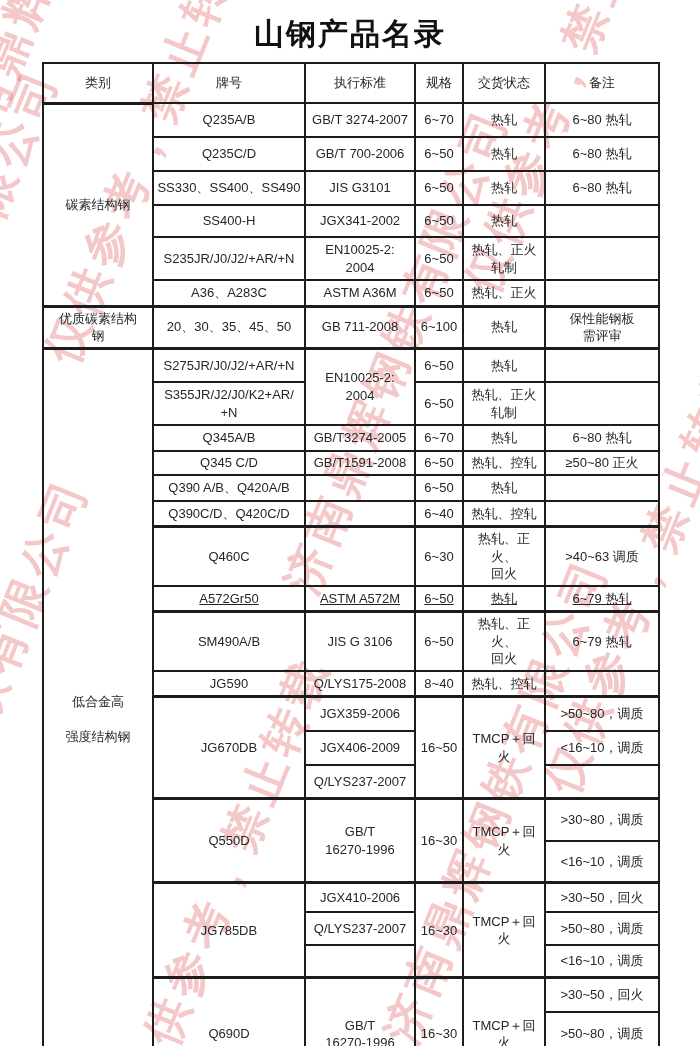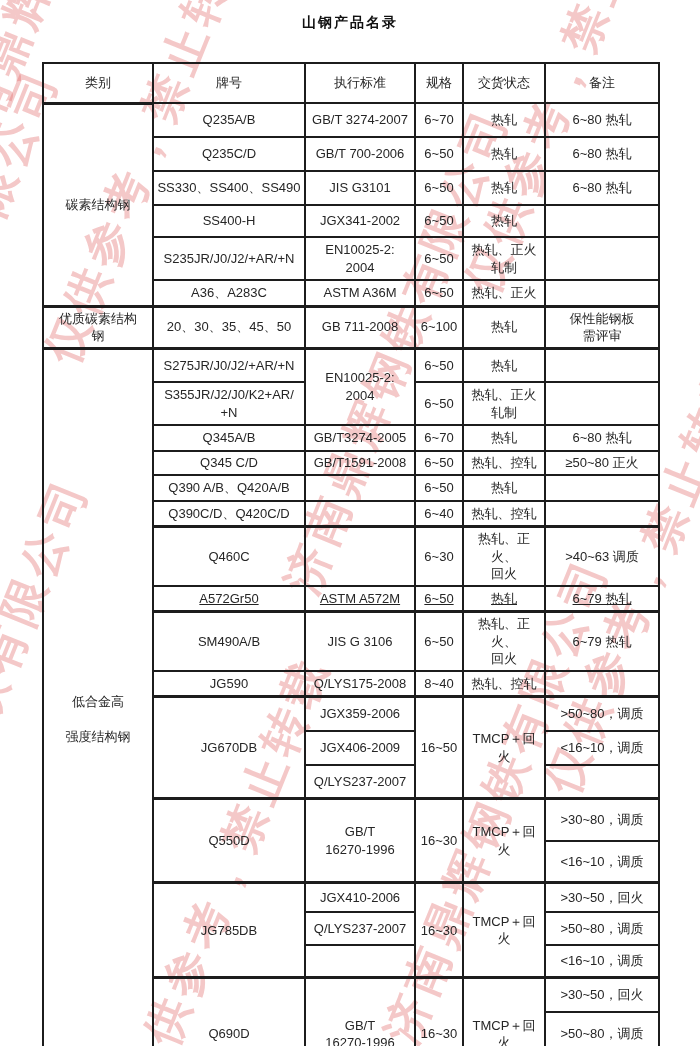--- a/index.html
+++ b/index.html
@@ -13,21 +13,21 @@
   #watermark{position:absolute;inset:0;z-index:0;pointer-events:none;}
   .wm{
     position:absolute;white-space:nowrap;
     font-size:46px;font-weight:bold;letter-spacing:6px;
     color:#e26868;opacity:.36;
     transform:rotate(-68deg);transform-origin:left center;
   }
   
   #title{
     position:absolute;top:14px;left:0;width:700px;text-align:center;
-    font-size:14px;font-weight:bold;color:#111;letter-spacing:2px;z-index:2;
+    font-size:30px;font-weight:bold;color:#111;letter-spacing:2px;z-index:2;
   }
   
   #tblwrap{position:absolute;left:42px;top:62px;z-index:1;}
   table{
     border-collapse:collapse;table-layout:fixed;width:616px;
     background:transparent;
   }
   th,td{
     border:2px solid #1c1c1c;
     font-size:13px;line-height:1.35;

